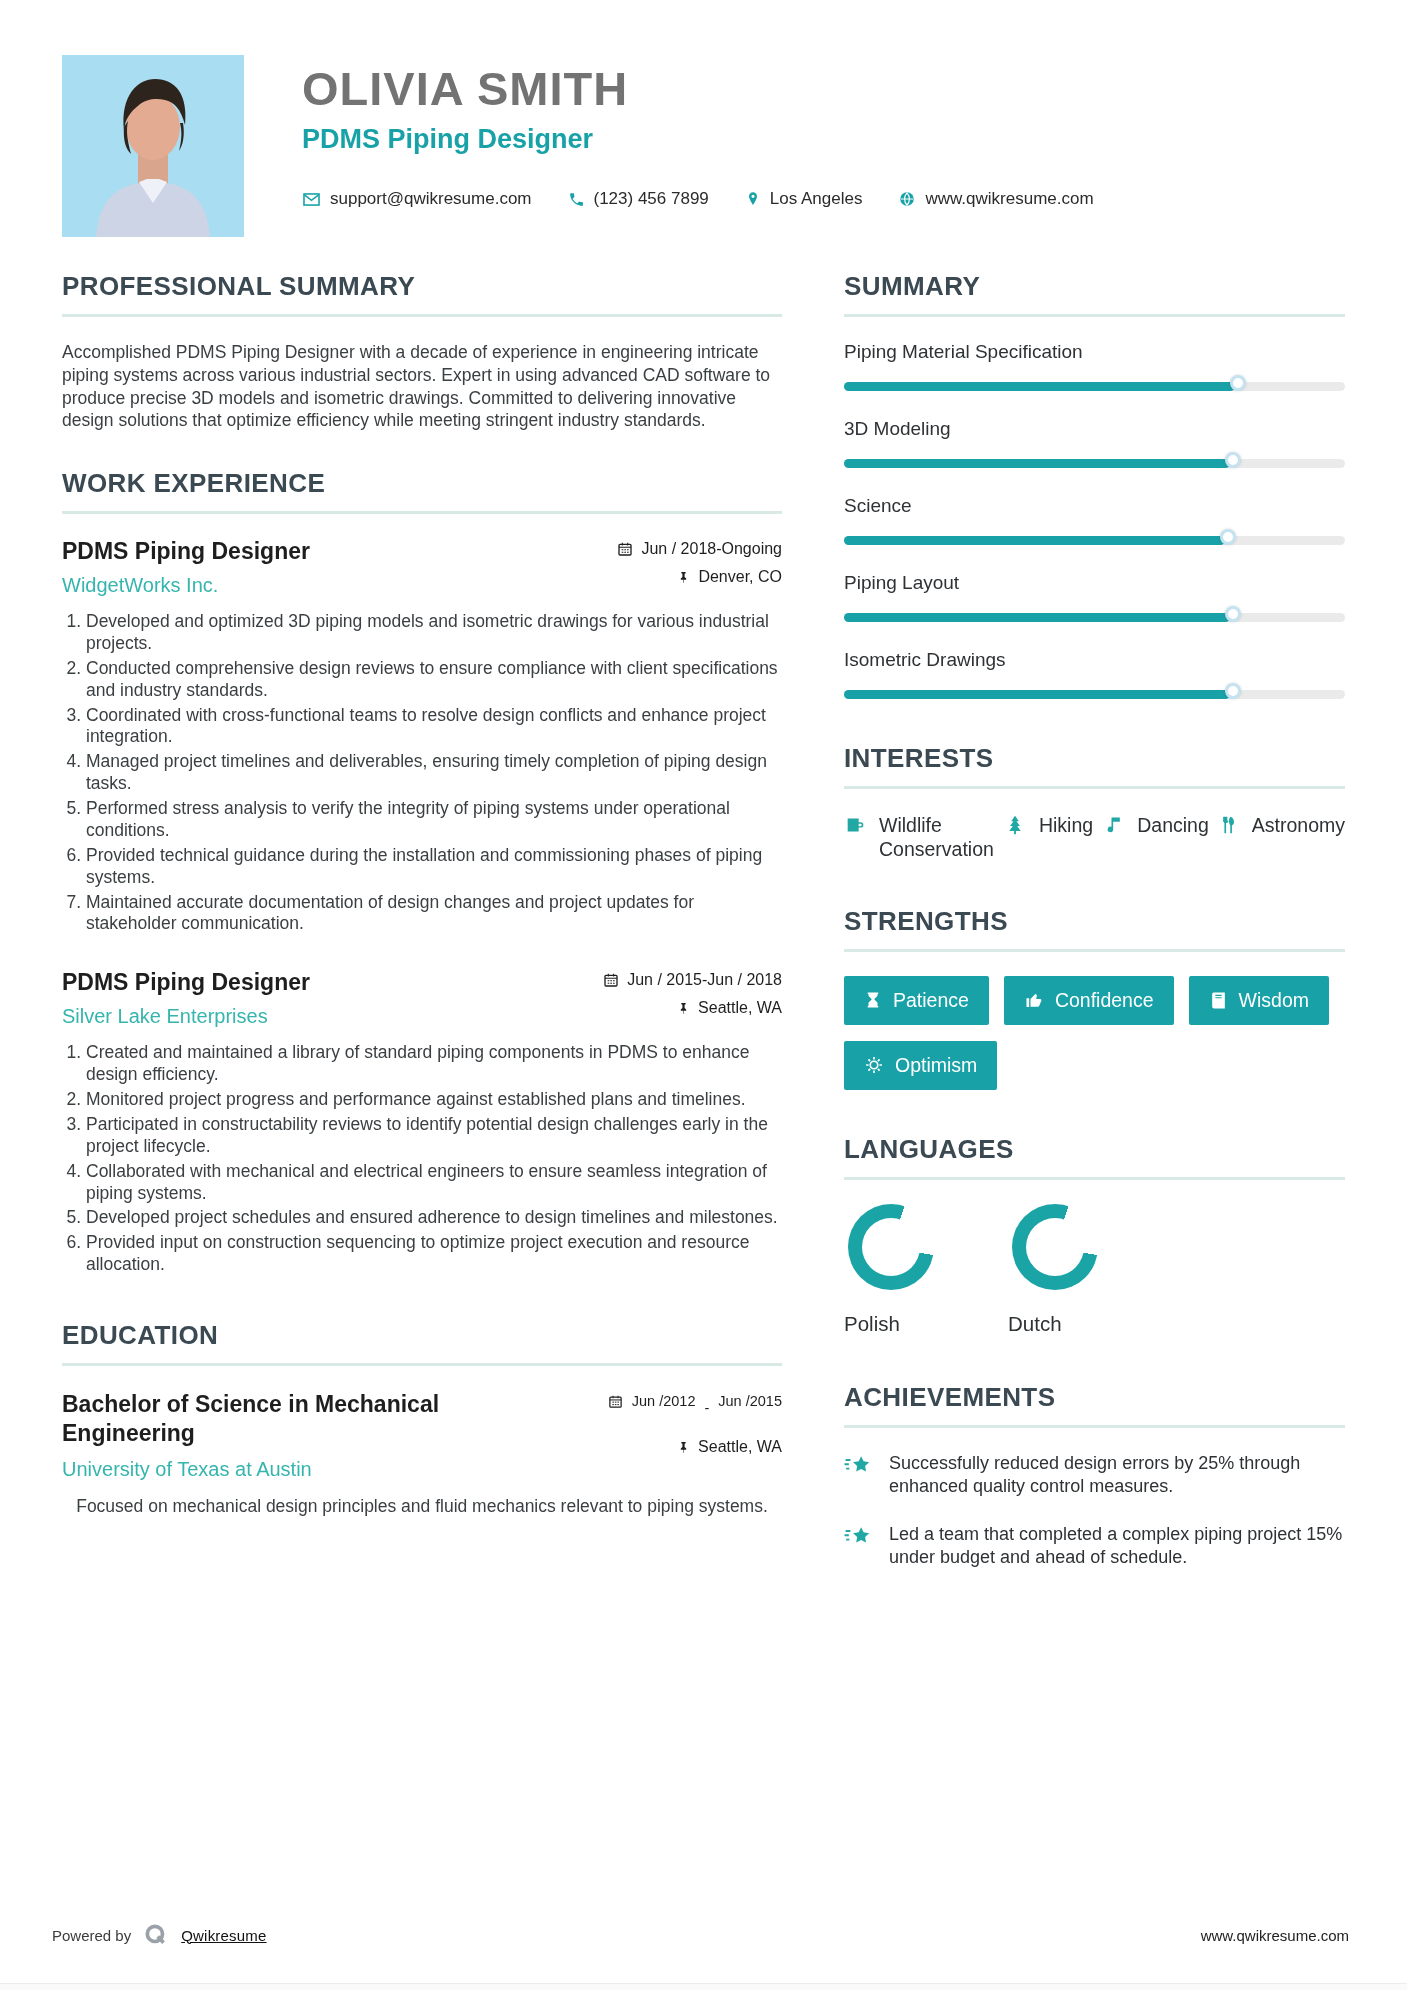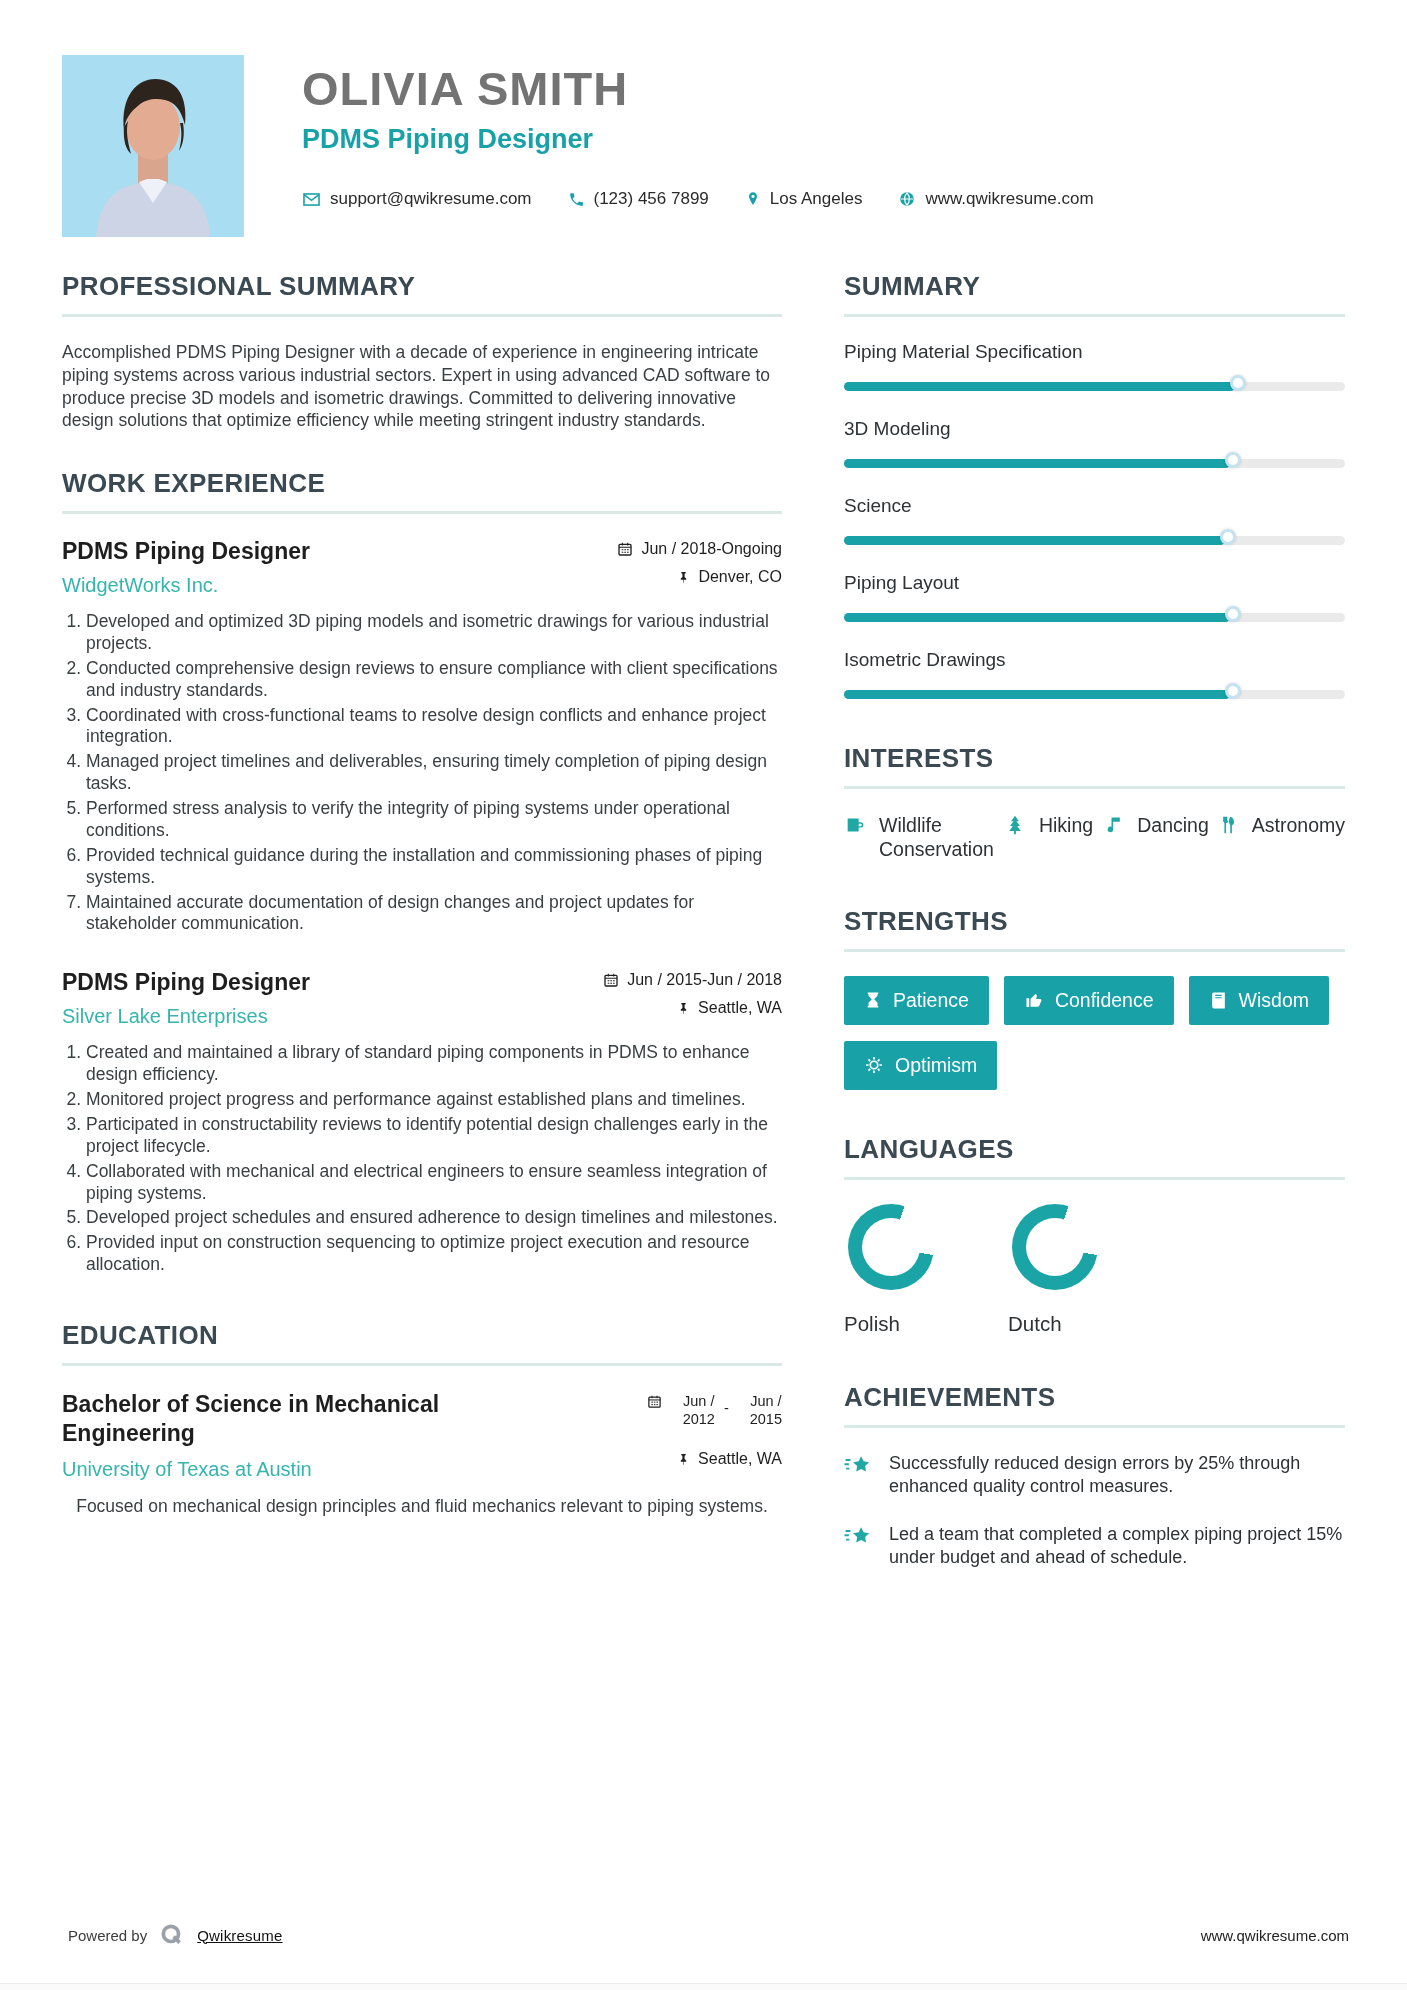--- a/index.html
+++ b/index.html
@@ -42,21 +42,21 @@
   .meta-row { display:flex; justify-content:flex-end; align-items:center; gap:8px; font-size:16px; color:#1f1f1f; }
   .meta-row + .meta-row { margin-top:10px; }
   .meta-row .ic { color:#1f1f1f; display:inline-flex; }
   ol.bullets { margin:14px 0 0 0; padding-left:24px; font-size:17.5px; line-height:1.25; color:#3a3f42; }
   ol.bullets li { margin-bottom:3px; }
 
   
   .edu-degree { font-size:23px; font-weight:700; color:#1e1e1e; width:430px; line-height:1.25; }
   .edu-school { font-size:20px; color:#35b5ae; margin-top:10px; }
   .edu-dates { display:flex; align-items:flex-start; gap:9px; font-size:14.5px; color:#1f1f1f; }
-  .date-2l { display:flex; flex-direction:column; line-height:1.25;margin-left:12px; }
+  .date-2l { display:flex; flex-direction:row; line-height:1.25; }
   .edu-desc { font-size:17.5px; line-height:1.3; margin-top:14px;text-align:center; }
 
   
   .skill { margin-bottom:27px; }
   .skill-label { font-size:19px; color:#2e3235; }
   .track { position:relative; height:9px; background:#eaeaea; border-radius:6px; margin-top:19px; }
   .fill { position:relative; height:9px; background:#18a2a7; border-radius:6px; }
   .knob { position:absolute; right:-11px; top:-7px; width:16px; height:16px; background:#ffffff;
           border:3px solid #c5e2f0; border-radius:50%; box-shadow:0 0 3px rgba(0,0,0,.15); }
 
@@ -78,21 +78,21 @@
            background:conic-gradient(from 101deg, #1ba4a6 calc(var(--p)*3.6deg), transparent 0); }
   .donut::after { content:""; position:absolute; inset:14px; background:#ffffff; border-radius:50%; }
   .lang-label { font-size:20.5px; color:#2e3235; margin-top:22px; }
 
   
   .ach-item { display:flex; gap:15px; margin-bottom:24px; }
   .ach-item .ic { color:#21a8a4; flex:0 0 auto; margin-top:2px; }
   .ach-text { font-size:18px; line-height:1.3; color:#2e3235; }
 
   
-  .footer { position:absolute; left:68px; right:58px; bottom:42px;
+  .footer { position:absolute; left:52px; right:58px; bottom:42px;
             display:flex; justify-content:space-between; align-items:center; }
   .pb { display:flex; align-items:center; gap:12px; font-size:15px; color:#3c3c3c; }
   .brand-link { font-size:15px; color:#111; text-decoration:underline; letter-spacing:.2px; }
   .site { font-size:15px; color:#222; }
   .bottom-strip { position:absolute; left:0; right:0; bottom:0; height:7px;
                   background:#fafafb; border-top:1px solid #ececf0; }
 </style>
 </head>
 <body>
 

